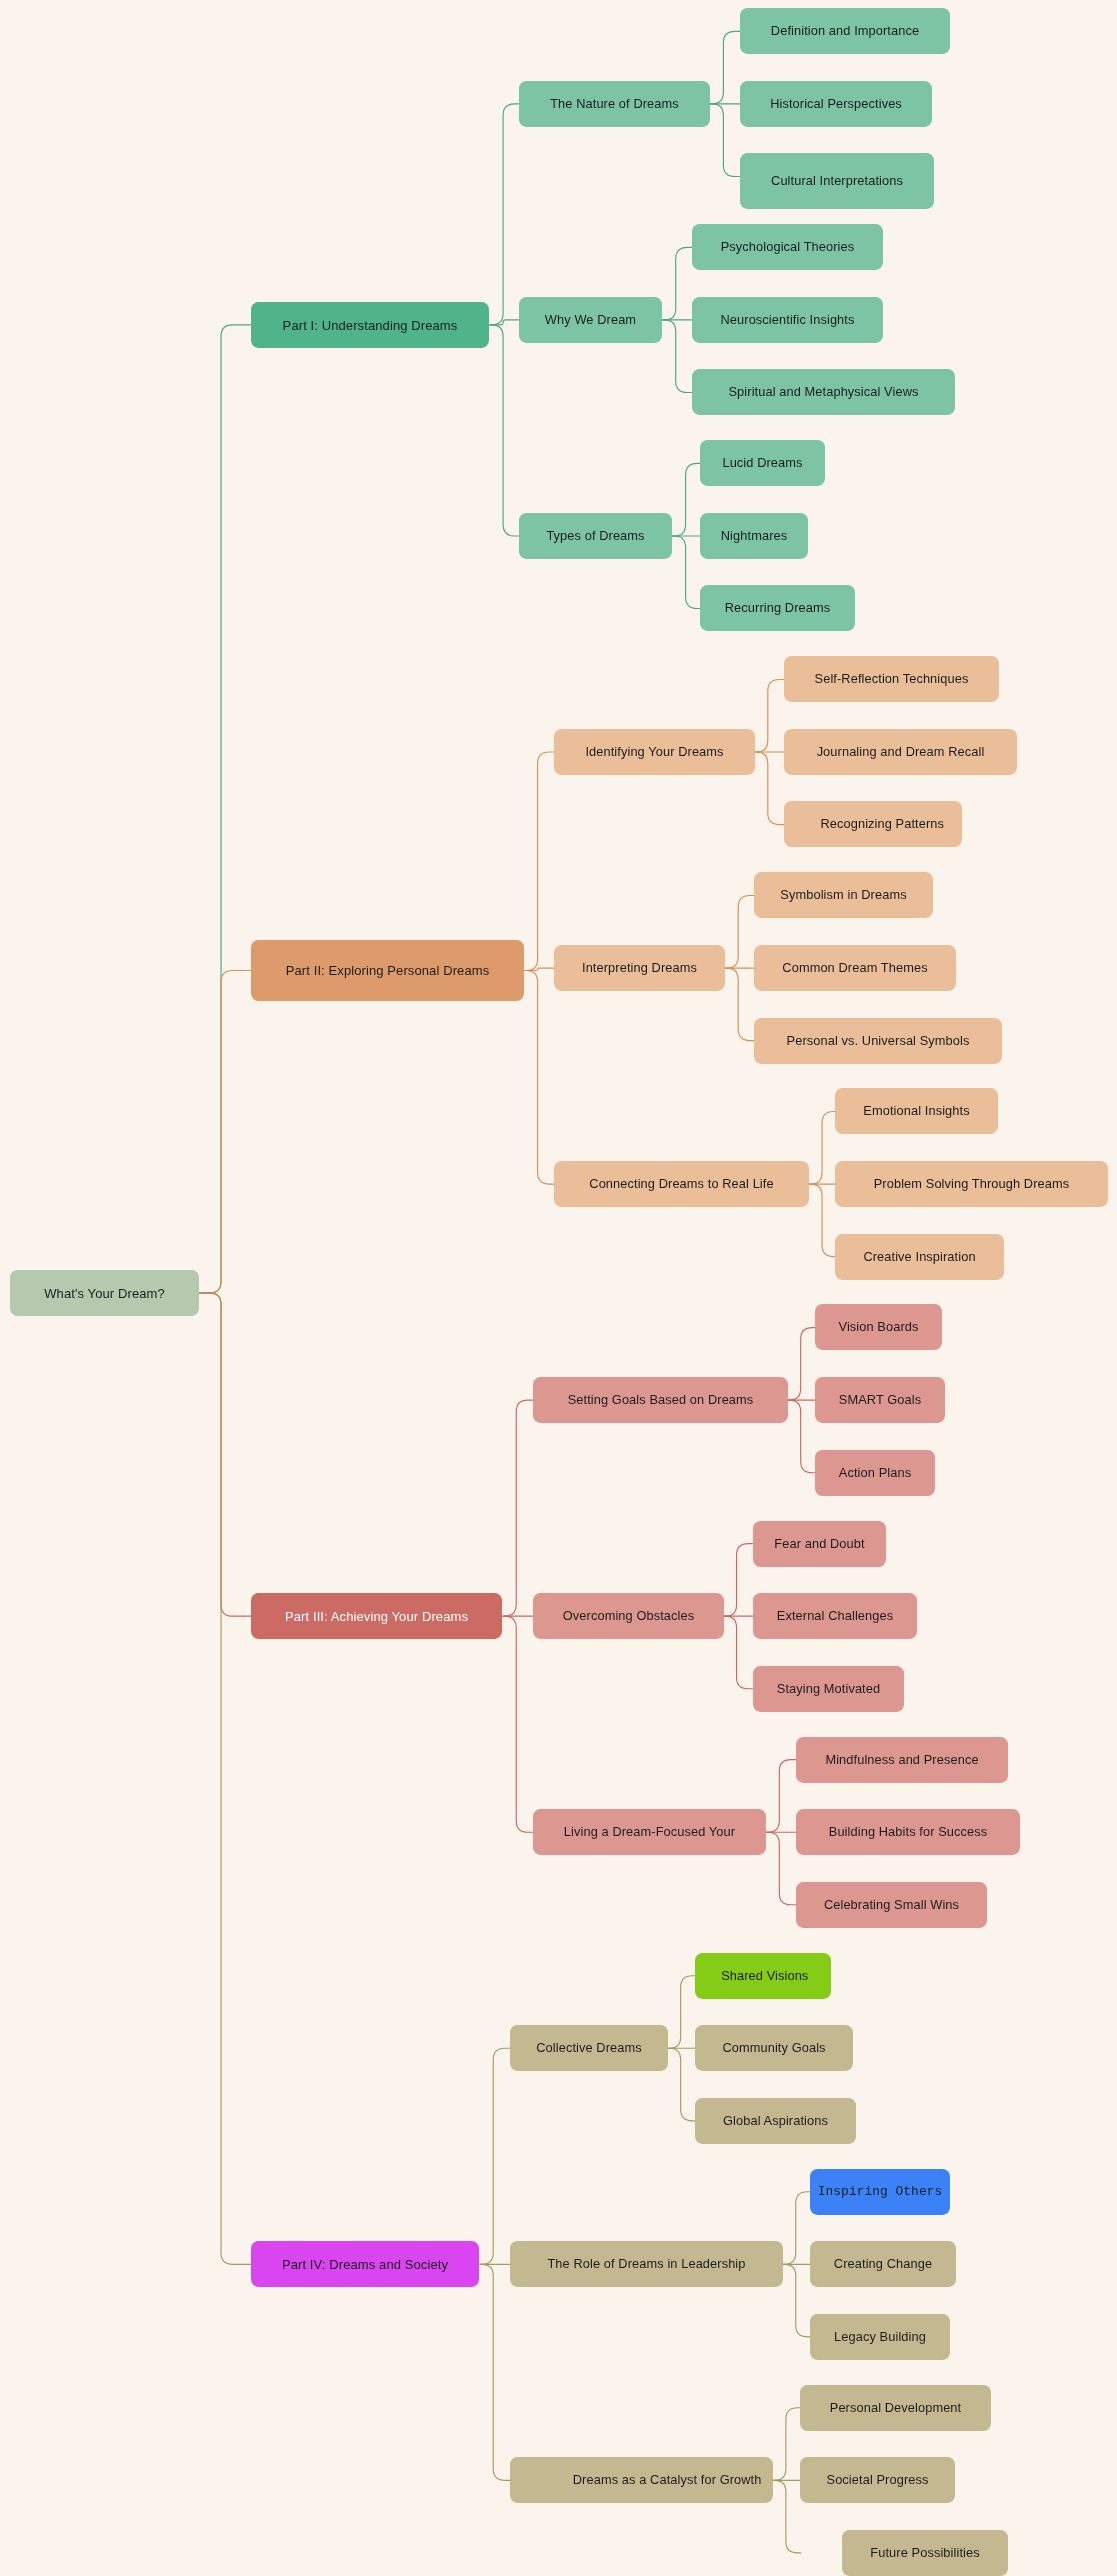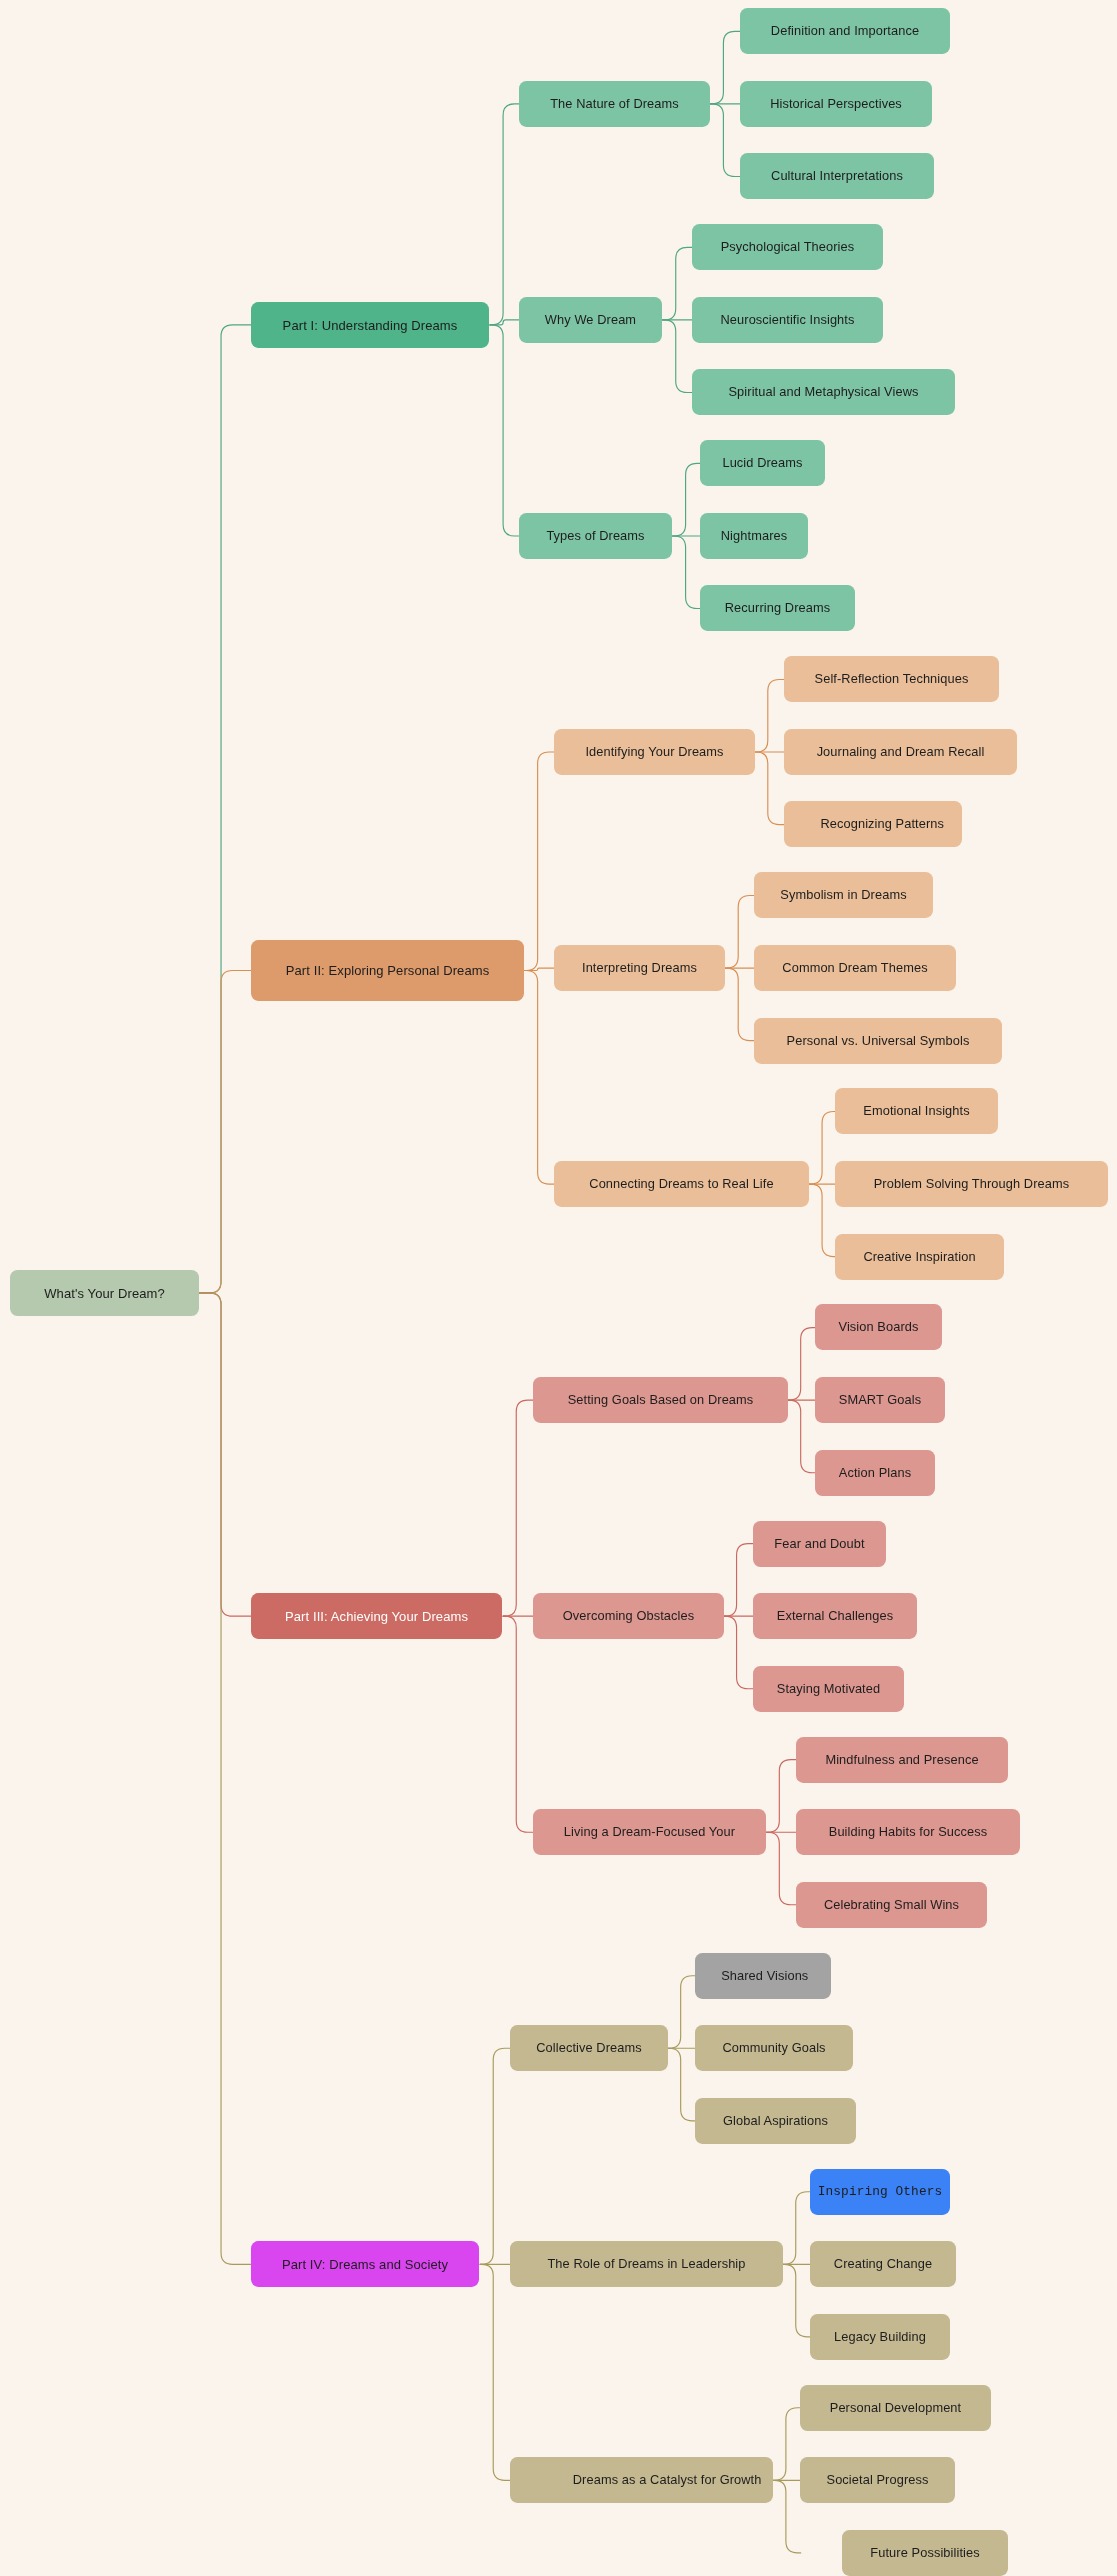--- a/index.html
+++ b/index.html
@@ -93,21 +93,21 @@
     </div>
     <div class="node l2" style="left: 519px; top: 81px; width: 191px; height: 46px; background: rgb(125, 196, 165);">
       <span>The Nature of Dreams</span>
     </div>
     <div class="node l3" style="left: 740px; top: 8.2px; width: 210px; height: 46px; background: rgb(125, 196, 165);">
       <span>Definition and Importance</span>
     </div>
     <div class="node l3" style="left: 740px; top: 81px; width: 192px; height: 46px; background: rgb(125, 196, 165);">
       <span>Historical Perspectives</span>
     </div>
-    <div class="node l3" style="left: 740px; top: 153px; width: 194px; height: 46px; background: rgb(125, 196, 165);">
+    <div class="node l3" style="left: 740px; top: 153px; width: 194px; height: 56px; background: rgb(125, 196, 165);">
       <span>Cultural Interpretations</span>
     </div>
     <div class="node l2" style="left: 519px; top: 297px; width: 143px; height: 46px; background: rgb(125, 196, 165);">
       <span>Why We Dream</span>
     </div>
     <div class="node l3" style="left: 692px; top: 224px; width: 191px; height: 46px; background: rgb(125, 196, 165);">
       <span>Psychological Theories</span>
     </div>
     <div class="node l3" style="left: 692px; top: 297px; width: 191px; height: 46px; background: rgb(125, 196, 165);">
       <span>Neuroscientific Insights</span>
@@ -204,21 +204,21 @@
     </div>
     <div class="node l3" style="left: 796px; top: 1882px; width: 191px; height: 46px; background: rgb(220, 151, 144); text-align: right;">
       <span>Celebrating Small Wins</span>
     </div>
     <div class="node l1" style="left: 251px; top: 2241px; width: 228px; height: 46px; background: #d946ef;">
       <span>Part IV: Dreams and Society</span>
     </div>
     <div class="node l2" style="left: 510px; top: 2025px; width: 158px; height: 46px; background: rgb(196, 184, 145);">
       <span>Collective Dreams</span>
     </div>
-    <div class="node l3" style="left: 695px; top: 1953px; width: 136px; height: 46px; background: #a3a3a3; padding-left: 15px;">
+    <div class="node l3" style="left: 695px; top: 1953px; width: 136px; height: 46px; background: #84cc16; padding-left: 15px;">
       <span>Shared Visions</span>
     </div>
     <div class="node l3" style="left: 695px; top: 2025px; width: 158px; height: 46px; background: rgb(196, 184, 145);">
       <span>Community Goals</span>
     </div>
     <div class="node l3" style="left: 695px; top: 2098px; width: 161px; height: 46px; background: rgb(196, 184, 145);">
       <span>Global Aspirations</span>
     </div>
     <div class="node l2" style="left: 510px; top: 2241px; width: 273px; height: 46px; background: rgb(196, 184, 145);">
       <span>The Role of Dreams in Leadership</span>

